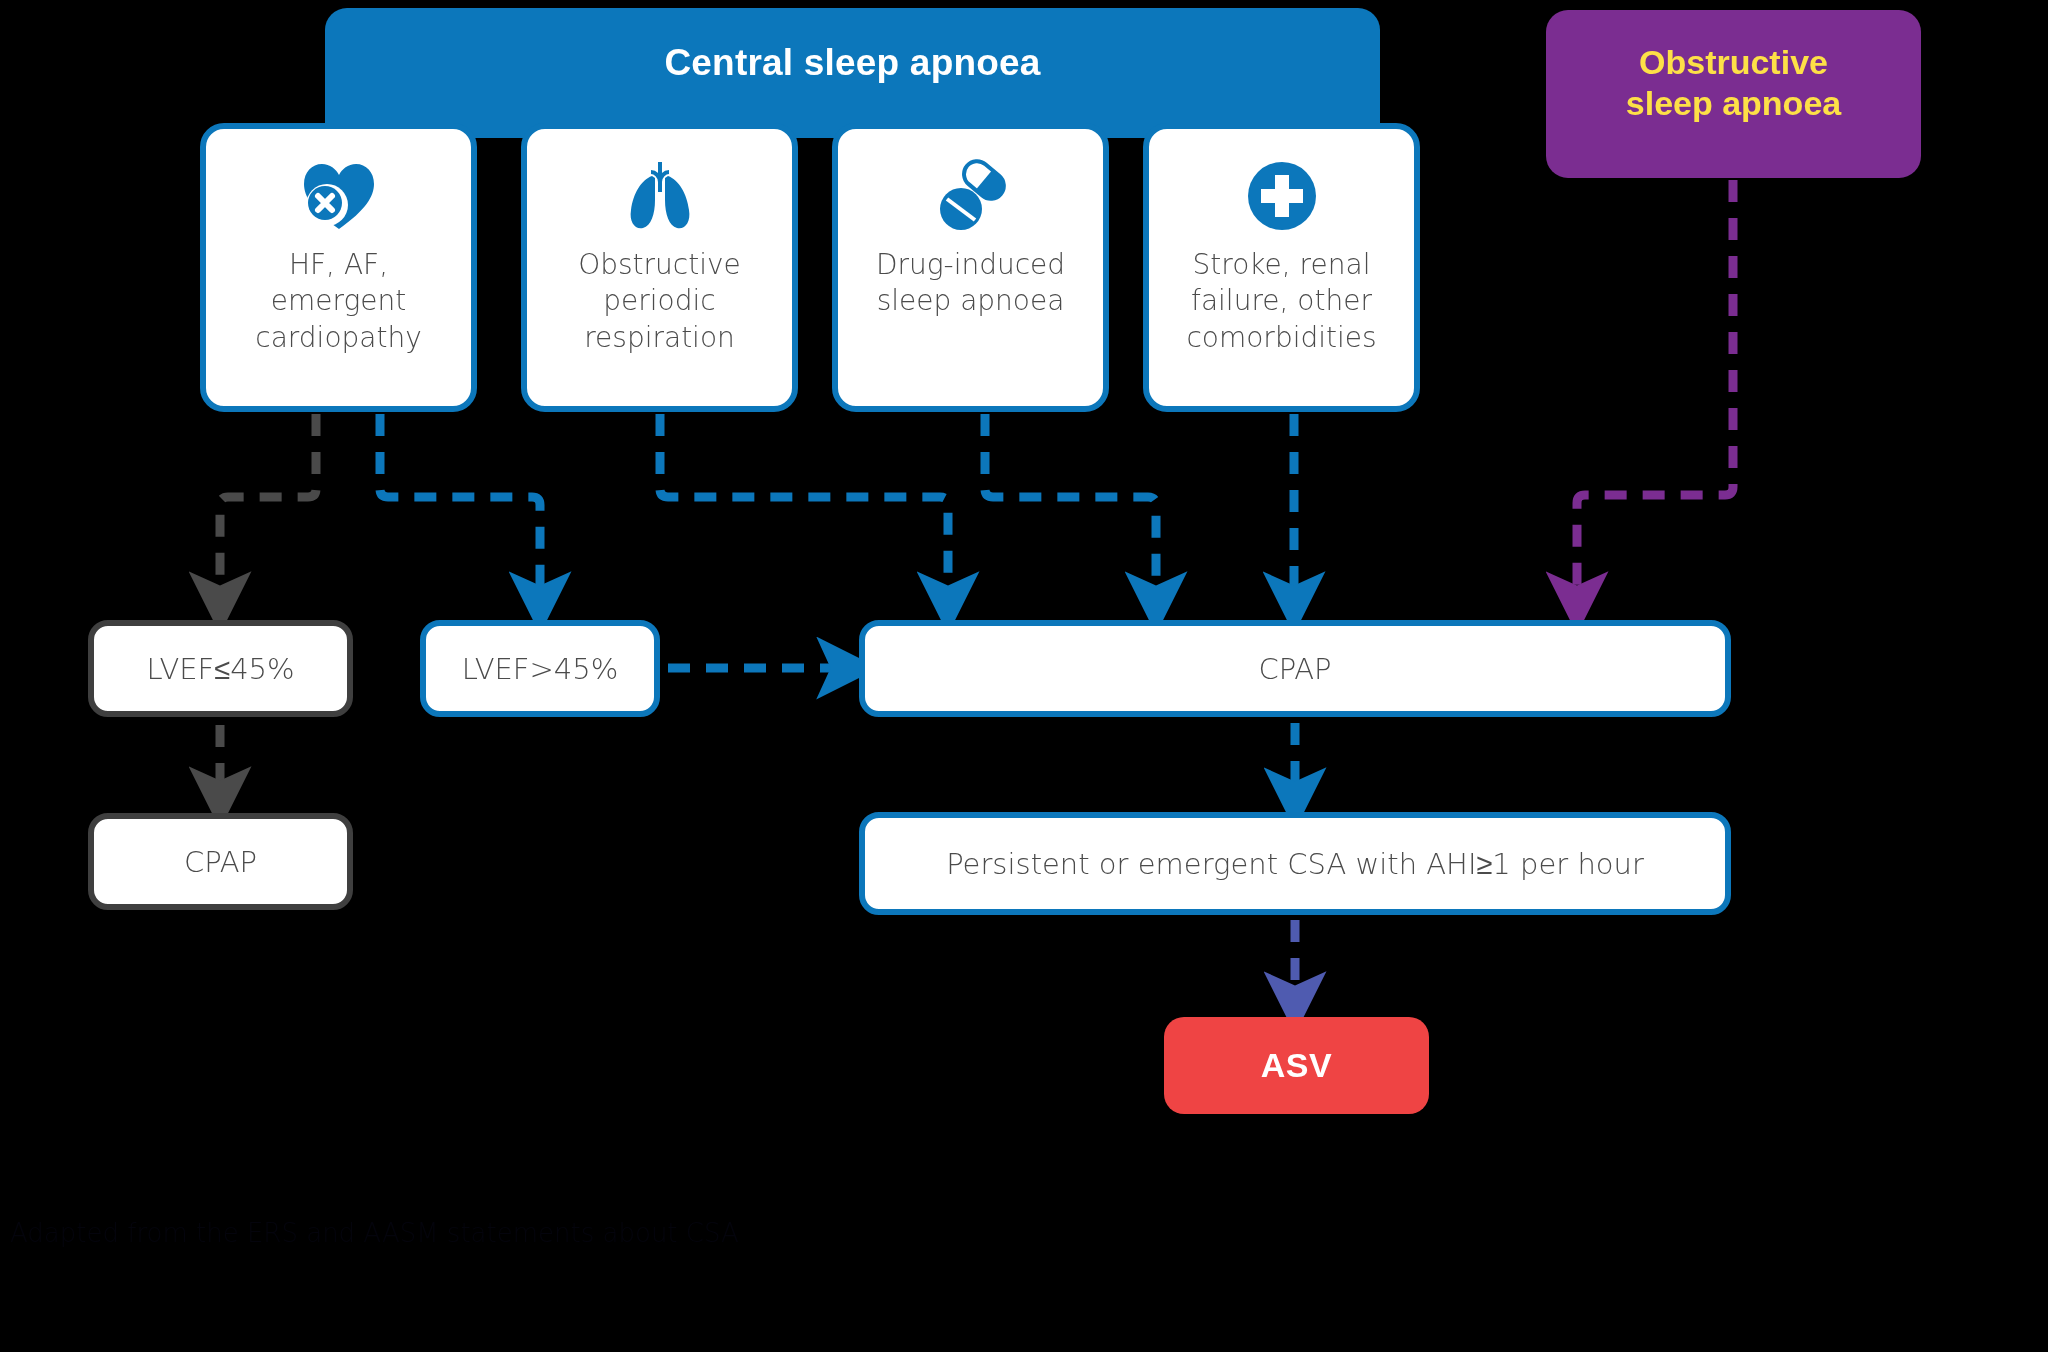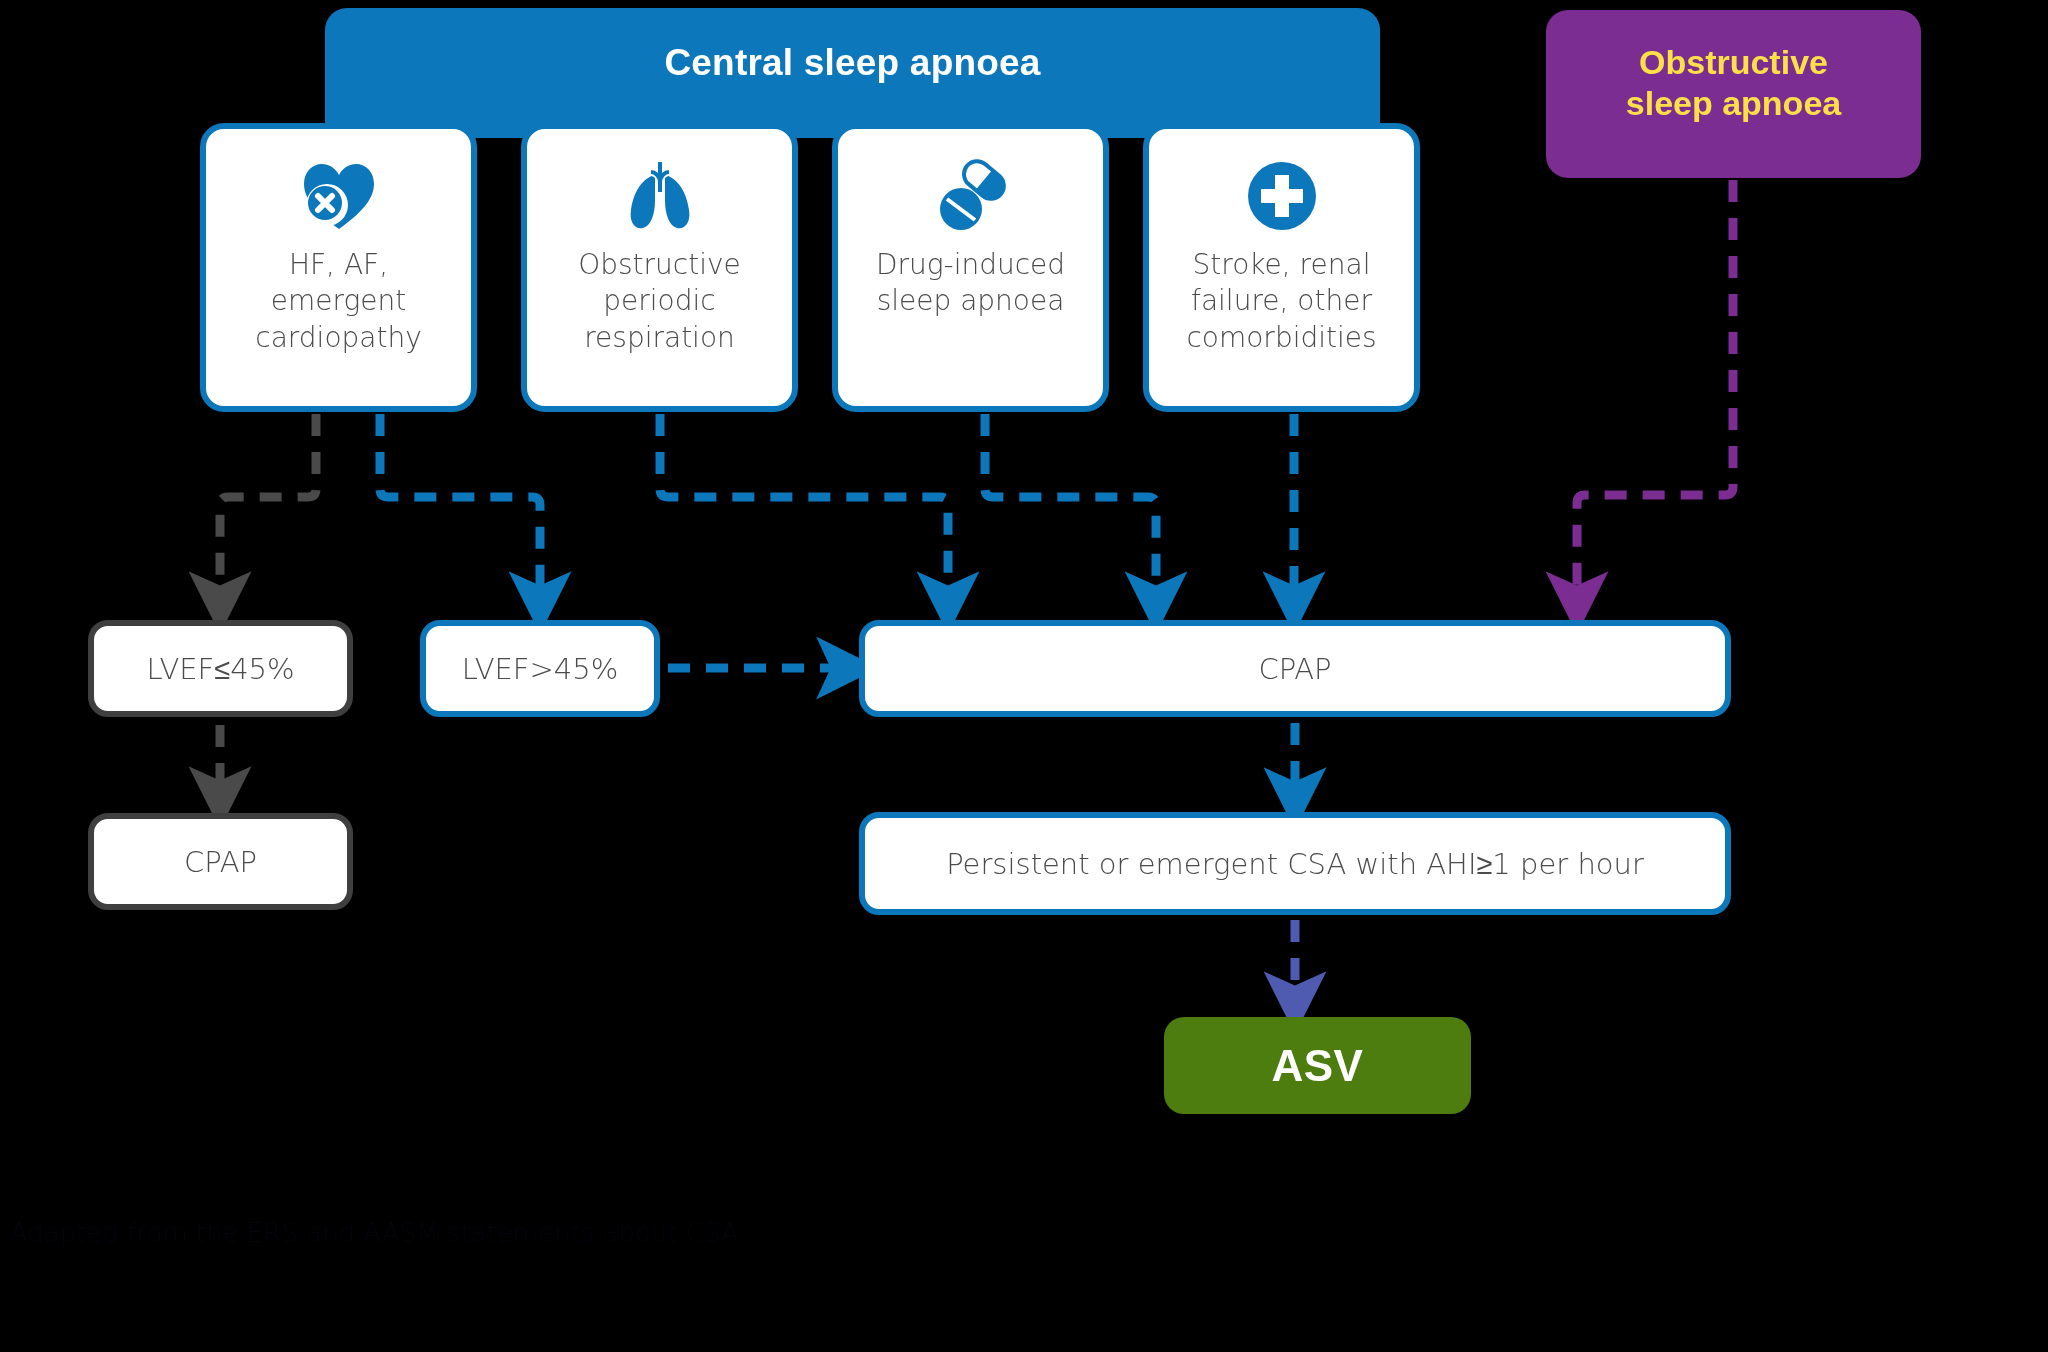--- a/index.html
+++ b/index.html
@@ -108,26 +108,26 @@
 
   .n-lvef-low{left:88px; top:620px; width:265px; height:97px;}
   .n-lvef-high{left:420px; top:620px; width:240px; height:97px;}
   .n-cpap-left{left:88px; top:813px; width:265px; height:97px;}
   .n-cpap-main{left:859px; top:620px; width:872px; height:97px;}
   .n-persist{left:859px; top:812px; width:872px; height:103px;}
 
   .n-asv{
     position:absolute;
     left:1164px; top:1017px;
-    width:307px; height:97px;
-    background:#4d7c0f;
+    width:265px; height:97px;
+    background:#ef4444;
     border-radius:20px;
     display:flex;align-items:center;justify-content:center;
     color:#ffffff;
-    font-size:44px;
+    font-size:34px;
     font-weight:bold;
     letter-spacing:.5px;
   }
 
   
   .footer{
     position:absolute;
     left:10px; top:1218px;
     color:#04040c;
     font-size:26px;

